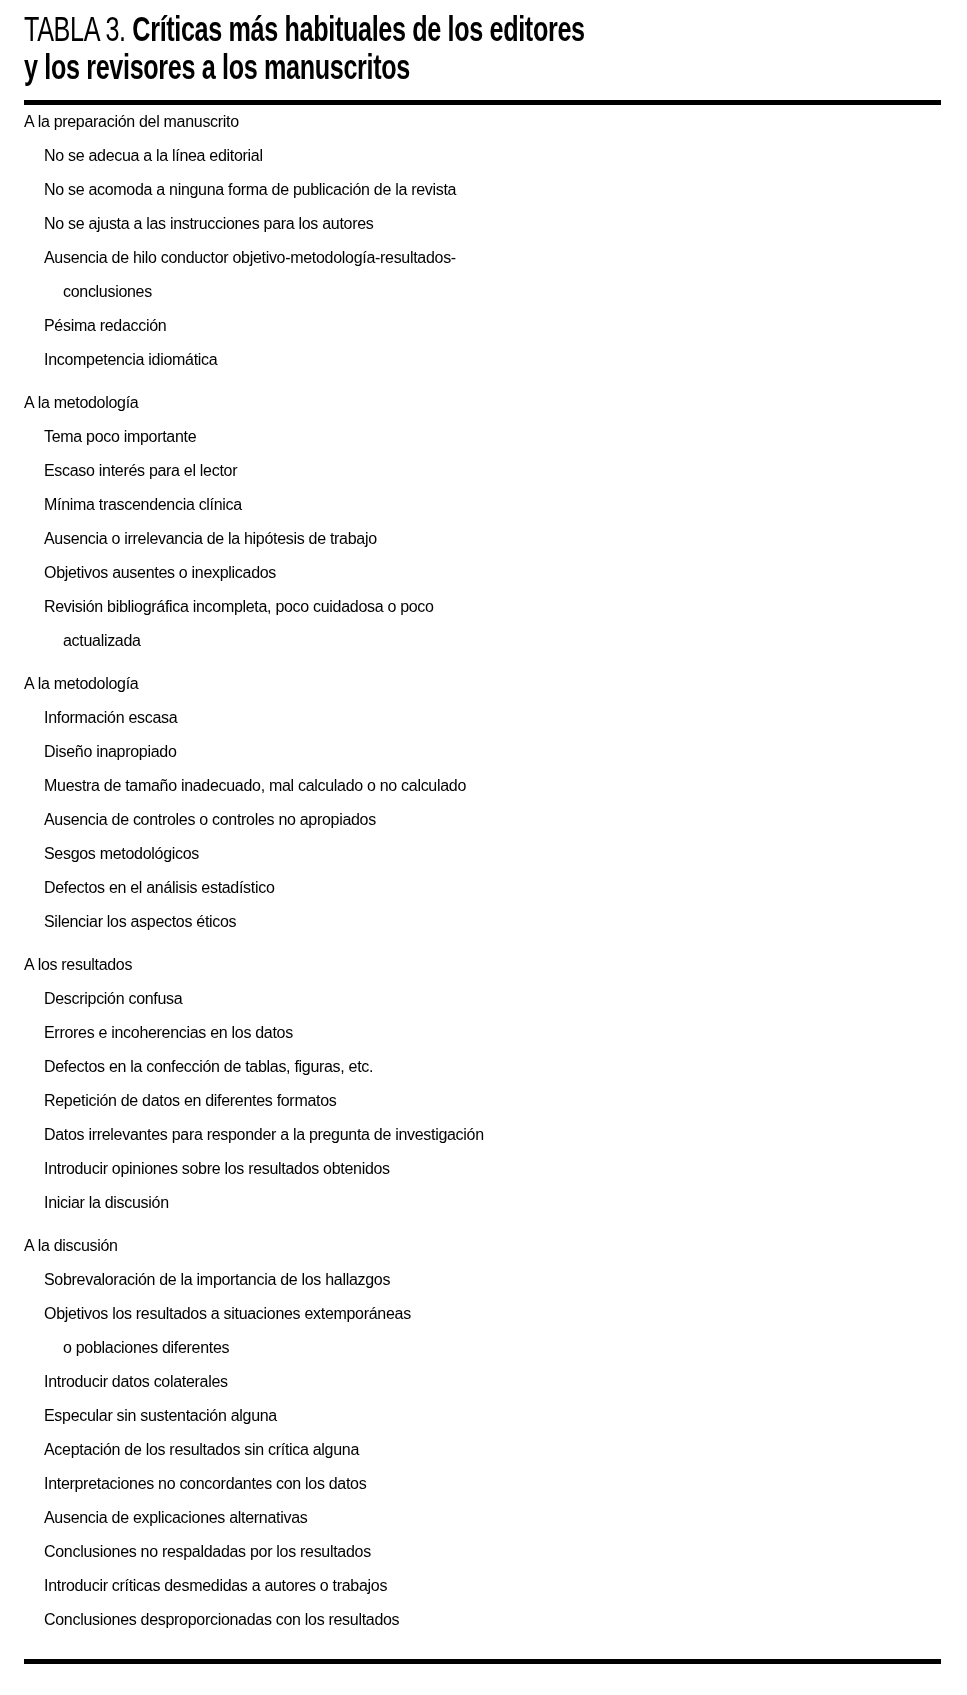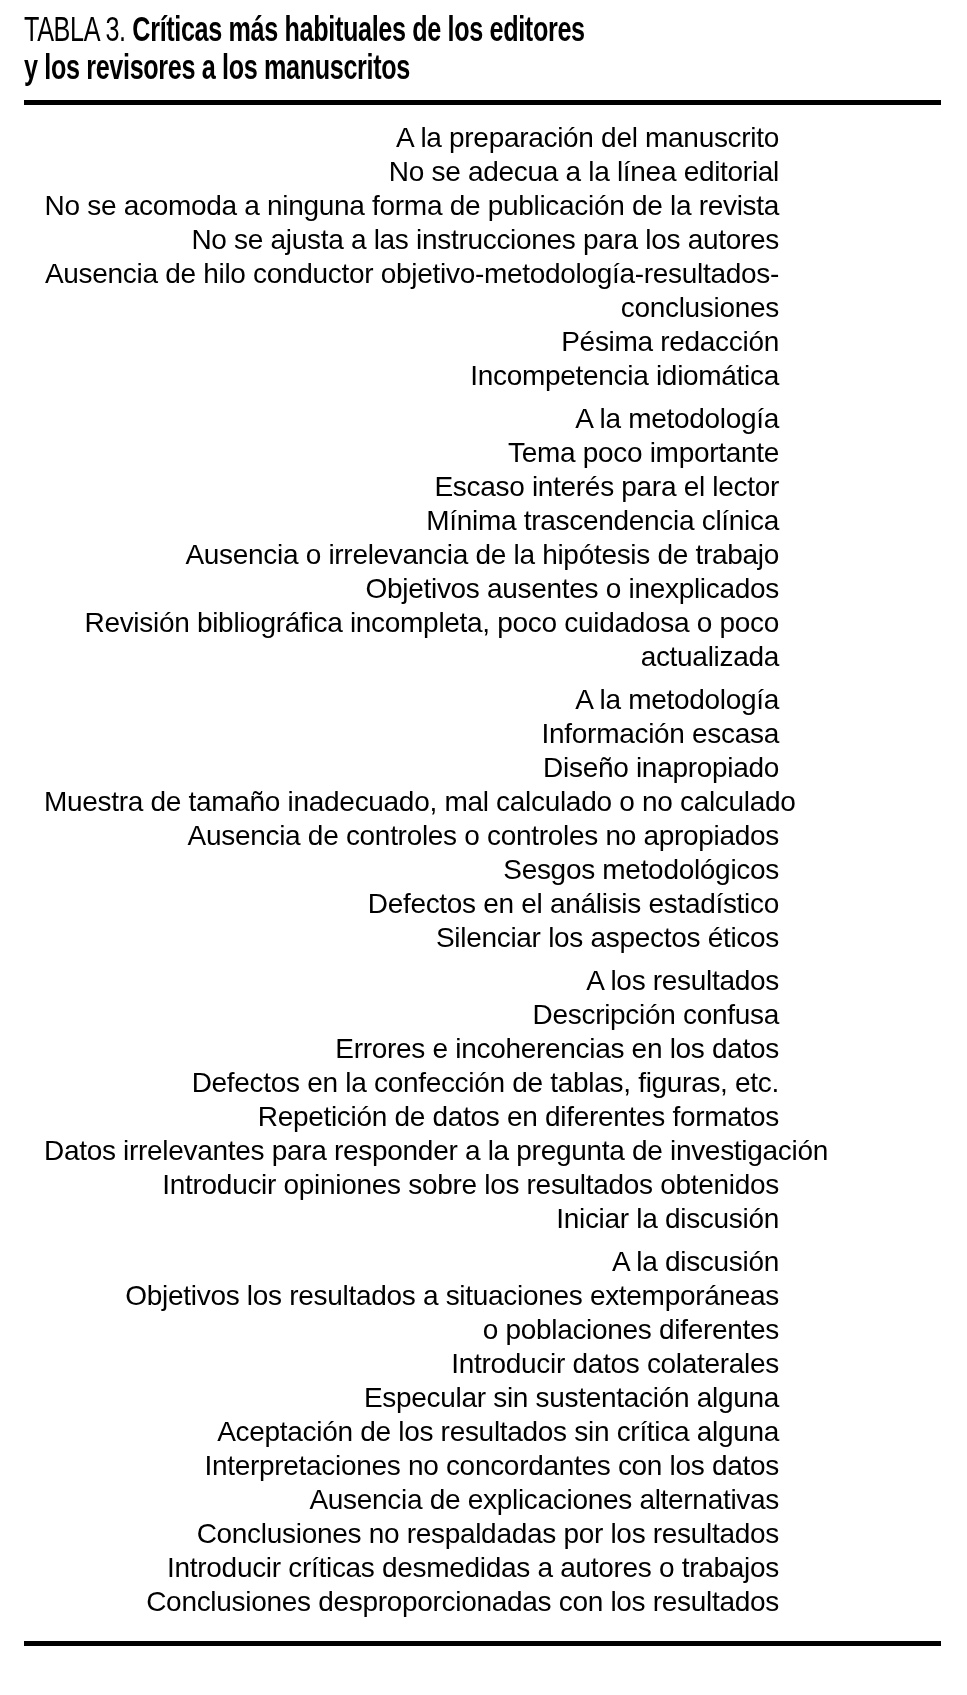--- a/index.html
+++ b/index.html
@@ -31,25 +31,23 @@
     font-weight: 400;
   }
   .rule {
     width: 917px;
     height: 5px;
     background: #000000;
   }
   .rule-top { margin-top: 14px; }
   .rule-bottom { margin-top: 22px; }
   .body-list {
-    padding-top: 16px;
-    font-size: 28px;
+    font-size: 16px;
     line-height: 34px;
     letter-spacing: -0.3px;
-    text-align: right;
   }
   .section + .section { margin-top: 9px; }
   .sec-header { white-space: nowrap; }
   .item { padding-left: 20px; white-space: nowrap; }
   .item.cont { padding-left: 39px; }
 </style>
 </head>
 <body>
 
 <div class="page">
@@ -102,20 +100,21 @@
       <div class="item">Errores e incoherencias en los datos</div>
       <div class="item">Defectos en la confección de tablas, figuras, etc.</div>
       <div class="item">Repetición de datos en diferentes formatos</div>
       <div class="item">Datos irrelevantes para responder a la pregunta de investigación</div>
       <div class="item">Introducir opiniones sobre los resultados obtenidos</div>
       <div class="item">Iniciar la discusión</div>
     </section>
 
     <section class="section">
       <div class="sec-header">A la discusión</div>
+      <div class="item">Sobrevaloración de la importancia de los hallazgos</div>
       <div class="item">Objetivos los resultados a situaciones extemporáneas</div>
       <div class="item cont">o poblaciones diferentes</div>
       <div class="item">Introducir datos colaterales</div>
       <div class="item">Especular sin sustentación alguna</div>
       <div class="item">Aceptación de los resultados sin crítica alguna</div>
       <div class="item">Interpretaciones no concordantes con los datos</div>
       <div class="item">Ausencia de explicaciones alternativas</div>
       <div class="item">Conclusiones no respaldadas por los resultados</div>
       <div class="item">Introducir críticas desmedidas a autores o trabajos</div>
       <div class="item">Conclusiones desproporcionadas con los resultados</div>

